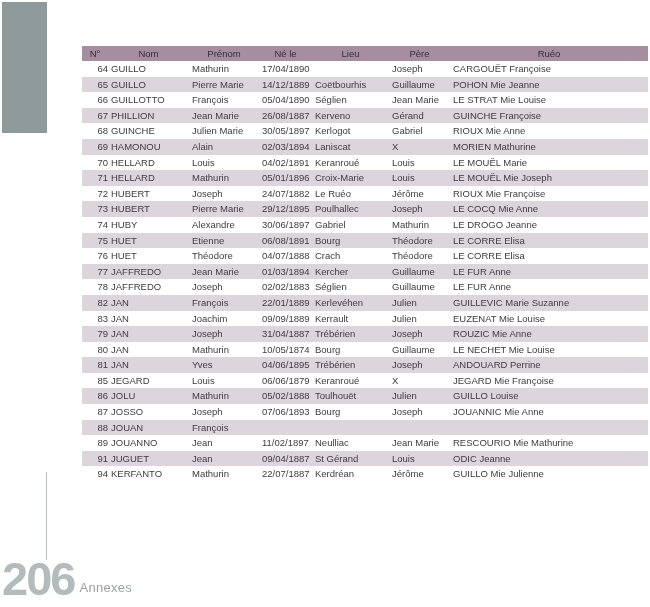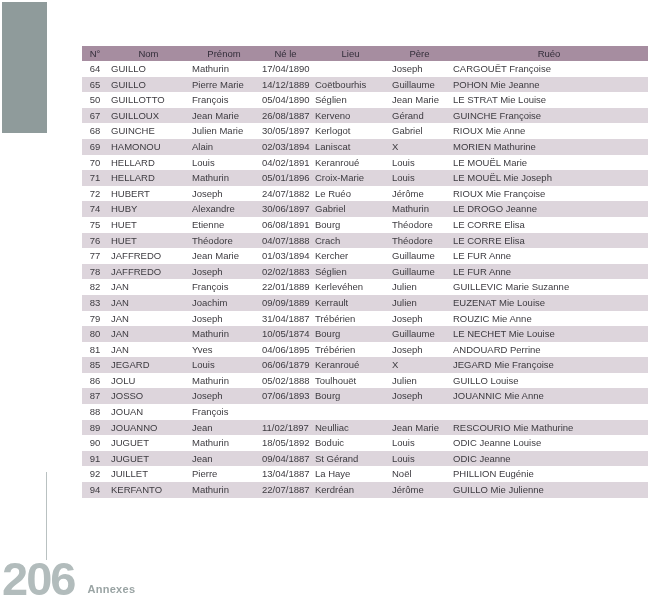--- a/index.html
+++ b/index.html
@@ -29,37 +29,37 @@
   .data-table th{
     background:#a68da0;color:#332e3a;
     font-weight:normal;text-align:center;
     height:15px;padding:0;line-height:15px;
     white-space:nowrap;overflow:hidden;
   }
   .data-table td{
     height:15.6px;padding:0 0 0 3px;line-height:15.6px;
     text-align:left;white-space:nowrap;overflow:hidden;
   }
-  .data-table td:first-child{text-align:center;padding:0}
+  .data-table td:first-child{text-align:right;padding:0}
   .data-table tbody tr:nth-child(even) td{background:#ddd5dc}
   
   .footer-divider{
     position:absolute;left:46px;top:472px;width:1px;height:88px;
     background:#b9c1c1;
   }
   .page-footer{
     position:absolute;left:2px;top:557px;
-    display:flex;align-items:flex-end;gap:13px;
+    display:flex;align-items:flex-end;gap:5px;
   }
   .page-number{
     font-size:47px;font-weight:bold;color:#b2bcbc;
     line-height:0.92;letter-spacing:-2px;
   }
   .section-label{
-    font-size:11px;font-weight:bold;color:#9aa4a4;
+    font-size:13px;font-weight:normal;color:#9aa4a4;
     padding-bottom:5px;letter-spacing:0.3px;
   }
 </style>
 </head>
 <body>
 
 <div class="edge-tab"></div>
 
 <table class="data-table">
   <colgroup>
@@ -95,31 +95,31 @@
       <tr>
         <td>65</td>
         <td>GUILLO</td>
         <td>Pierre Marie</td>
         <td>14/12/1889</td>
         <td>Coëtbourhis</td>
         <td>Guillaume</td>
         <td>POHON Mie Jeanne</td>
       </tr>
       <tr>
-        <td>50</td>
+        <td>66</td>
         <td>GUILLOTTO</td>
         <td>François</td>
         <td>05/04/1890</td>
         <td>Séglien</td>
         <td>Jean Marie</td>
         <td>LE STRAT Mie Louise</td>
       </tr>
       <tr>
         <td>67</td>
-        <td>GUILLOUX</td>
+        <td>PHILLION</td>
         <td>Jean Marie</td>
         <td>26/08/1887</td>
         <td>Kerveno</td>
         <td>Gérand</td>
         <td>GUINCHE Françoise</td>
       </tr>
       <tr>
         <td>68</td>
         <td>GUINCHE</td>
         <td>Julien Marie</td>
@@ -158,20 +158,29 @@
       <tr>
         <td>72</td>
         <td>HUBERT</td>
         <td>Joseph</td>
         <td>24/07/1882</td>
         <td>Le Ruéo</td>
         <td>Jérôme</td>
         <td>RIOUX Mie Françoise</td>
       </tr>
       <tr>
+        <td>73</td>
+        <td>HUBERT</td>
+        <td>Pierre Marie</td>
+        <td>29/12/1895</td>
+        <td>Poulhallec</td>
+        <td>Joseph</td>
+        <td>LE COCQ Mie Anne</td>
+      </tr>
+      <tr>
         <td>74</td>
         <td>HUBY</td>
         <td>Alexandre</td>
         <td>30/06/1897</td>
         <td>Gabriel</td>
         <td>Mathurin</td>
         <td>LE DROGO Jeanne</td>
       </tr>
       <tr>
         <td>75</td>
@@ -293,47 +302,29 @@
       <tr>
         <td>89</td>
         <td>JOUANNO</td>
         <td>Jean</td>
         <td>11/02/1897</td>
         <td>Neulliac</td>
         <td>Jean Marie</td>
         <td>RESCOURIO Mie Mathurine</td>
       </tr>
       <tr>
-        <td>90</td>
-        <td>JUGUET</td>
-        <td>Mathurin</td>
-        <td>18/05/1892</td>
-        <td>Boduic</td>
-        <td>Louis</td>
-        <td>ODIC Jeanne Louise</td>
-      </tr>
-      <tr>
         <td>91</td>
         <td>JUGUET</td>
         <td>Jean</td>
         <td>09/04/1887</td>
         <td>St Gérand</td>
         <td>Louis</td>
         <td>ODIC Jeanne</td>
       </tr>
       <tr>
-        <td>92</td>
-        <td>JUILLET</td>
-        <td>Pierre</td>
-        <td>13/04/1887</td>
-        <td>La Haye</td>
-        <td>Noël</td>
-        <td>PHILLION Eugénie</td>
-      </tr>
-      <tr>
         <td>94</td>
         <td>KERFANTO</td>
         <td>Mathurin</td>
         <td>22/07/1887</td>
         <td>Kerdréan</td>
         <td>Jérôme</td>
         <td>GUILLO Mie Julienne</td>
       </tr>
     </tbody>
 </table>

